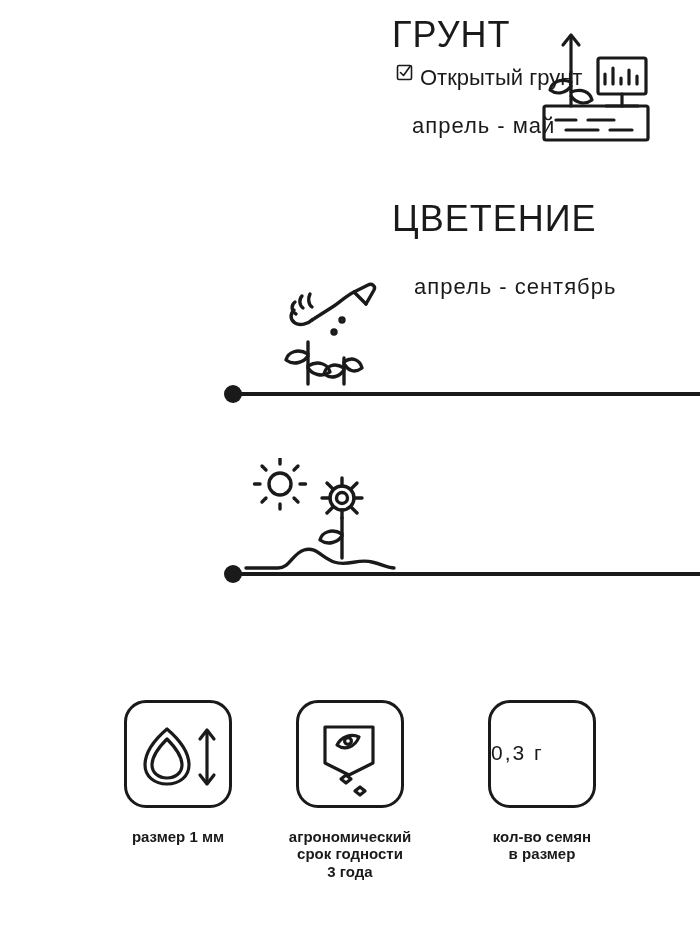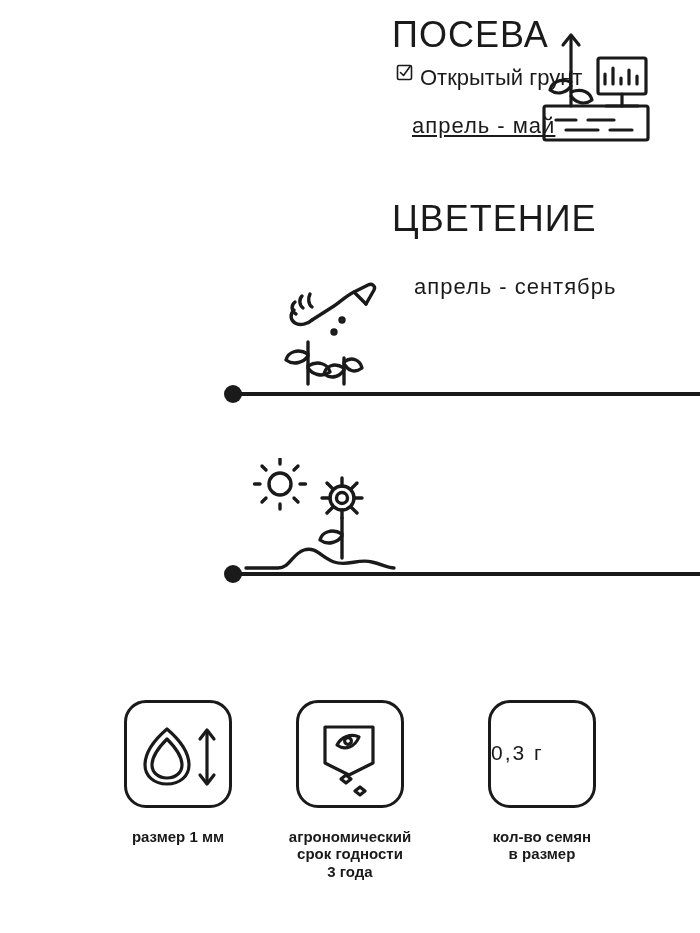--- a/index.html
+++ b/index.html
@@ -54,21 +54,21 @@
   .soil-title { left: 392px; top: 14px; }
   .bloom-title { left: 392px; top: 198px; }
 
   .sec-sub {
     position: absolute;
     font-size: 22px;
     color: #1a1a1a;
     white-space: nowrap;
   }
   .soil-check-label { left: 420px; top: 65px; }
-  .soil-period { left: 412px; top: 113px; letter-spacing: 1px; text-decoration: underline; }
+  .soil-period { left: 412px; top: 113px; letter-spacing: 1px; }
   .bloom-period { left: 414px; top: 274px; letter-spacing: 1px; }
 
   .checkbox-icon {
     position: absolute;
     left: 396px;
     top: 63px;
     width: 18px;
     height: 18px;
   }
 
@@ -201,21 +201,21 @@
     <path d="M36 108 V66"></path>
     <path d="M36 78 C26 72 16 76 14 84 C22 90 32 86 36 80"></path>
     <path d="M36 90 C46 84 56 88 58 96 C50 102 40 98 36 92"></path>
 
     <path d="M72 108 V82"></path>
     <path d="M72 92 C62 86 54 90 52 98 C60 104 68 100 72 94"></path>
     <path d="M72 86 C80 80 88 84 90 92 C82 98 76 94 72 88"></path>
   </svg>
 </div>
 
-<div class="sec-title soil-title">ПОСЕВА</div>
+<div class="sec-title soil-title">ГРУНТ</div>
 
 <div class="checkbox-icon">
   <svg viewBox="0 0 18 18" width="18" height="18" fill="none" stroke="#1a1a1a" stroke-width="1.6" stroke-linecap="round" stroke-linejoin="round">
     <rect x="1.5" y="2.5" width="14" height="14" rx="1.5"></rect>
     <path d="M4.5 9.5 L7.5 12.5 L14 3.5"></path>
   </svg>
 </div>
 <div class="sec-sub soil-check-label">Открытый грунт</div>
 <div class="sec-sub soil-period">апрель - май</div>
 

